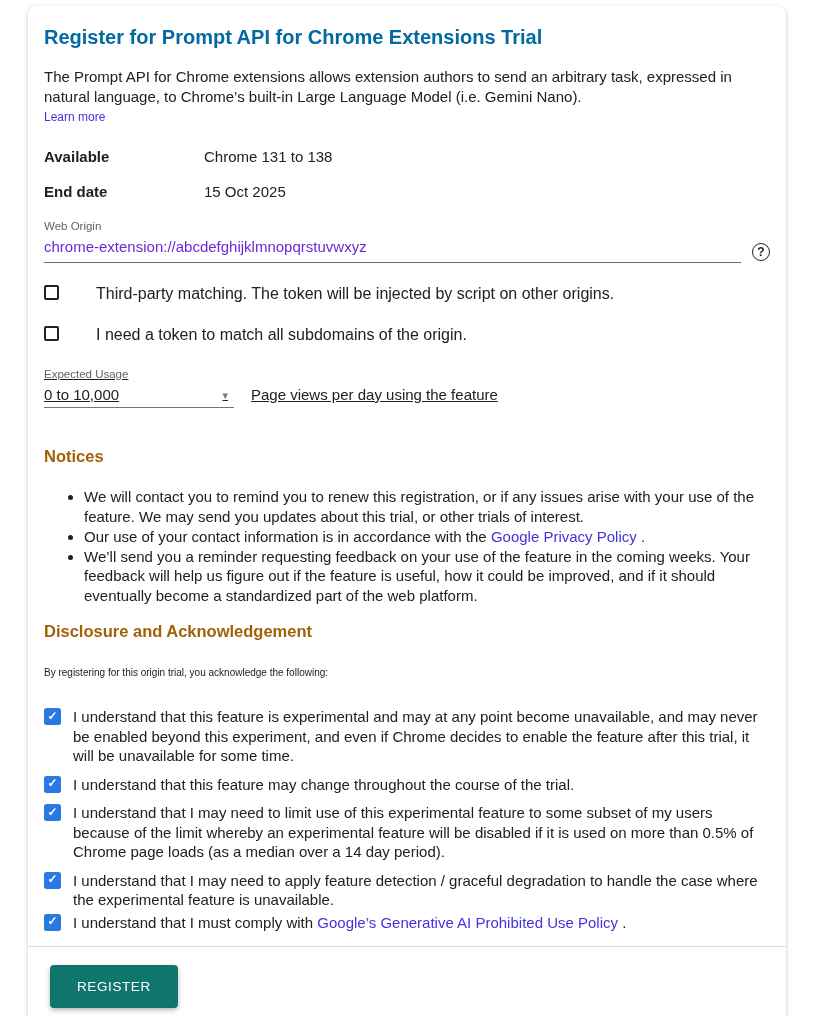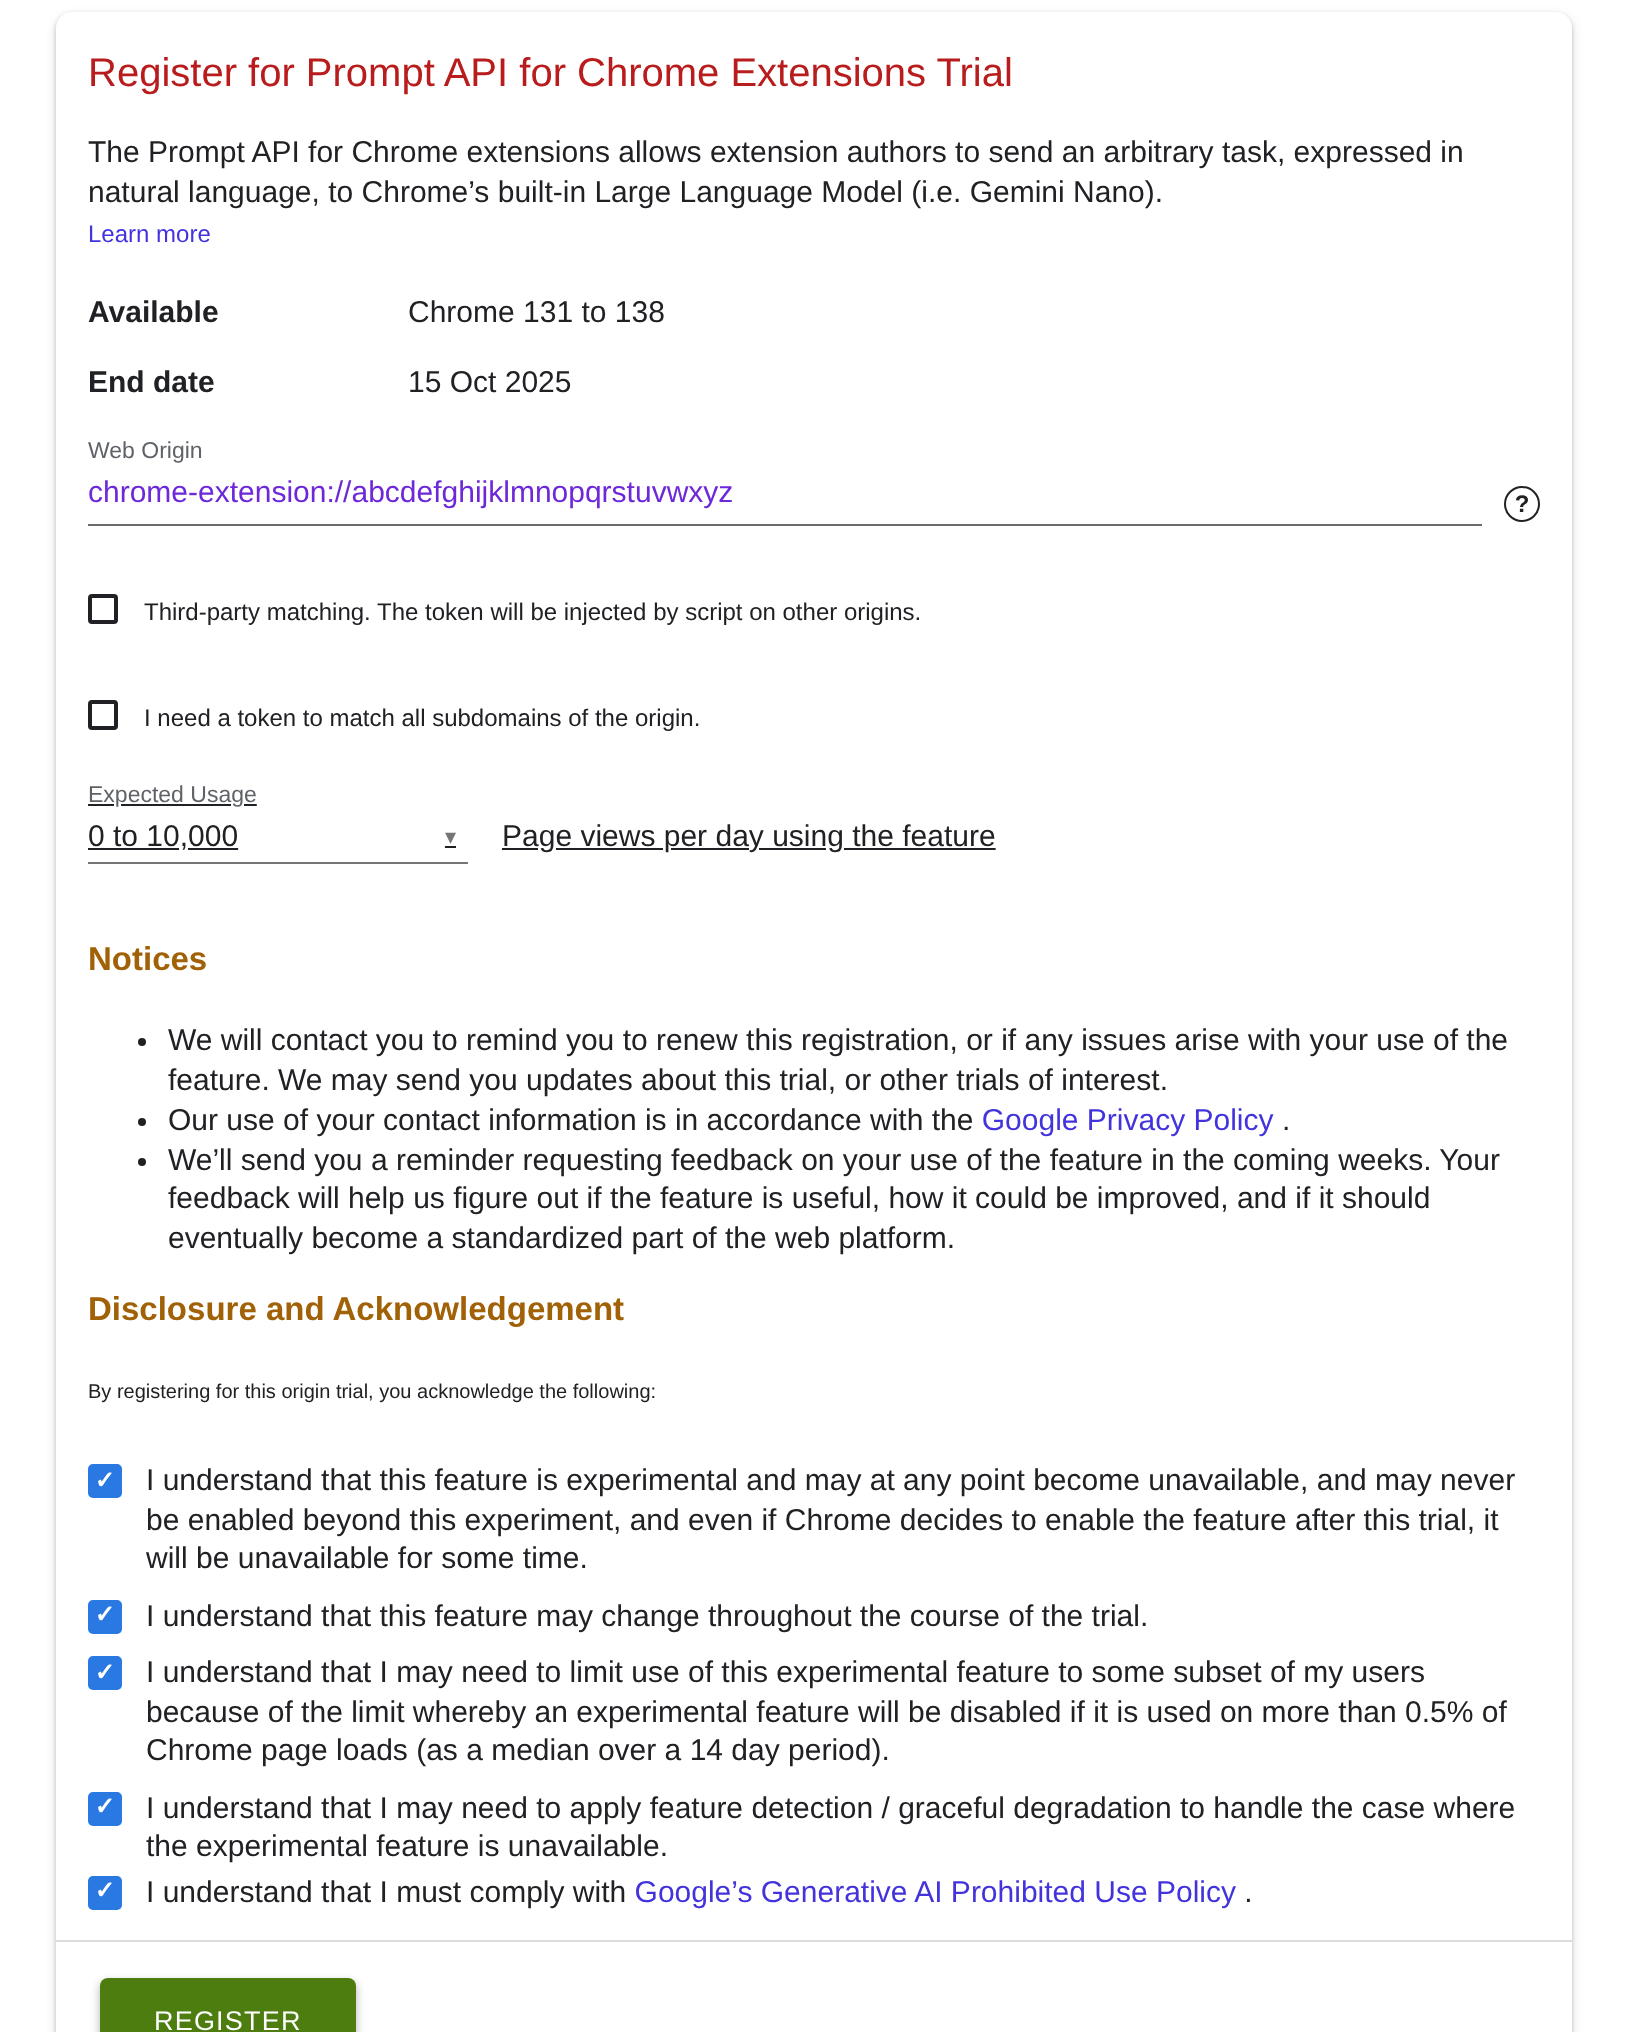--- a/index.html
+++ b/index.html
@@ -15,22 +15,22 @@
     margin: 0 auto;
     background: #ffffff;
     border-radius: 8px;
     box-shadow: 0 1px 2px rgba(60,64,67,0.28), 0 2px 6px rgba(60,64,67,0.14);
     overflow: hidden;
   }
   .card-content { padding: 18px 16px 14px 16px; }
 
   .title {
     font-size: 20px;
-    font-weight: normal;
-    color: #b91c1c;
+    font-weight: bold;
+    color: #0369a1;
     line-height: 26px;
   }
   .description {
     margin-top: 17px;
     font-size: 15px;
     line-height: 20px;
     max-width: 722px;
   }
   a.link, .link {
     color: #4333dd;
@@ -64,21 +64,21 @@
     border-radius: 50%;
     font-size: 12px;
     font-weight: bold;
     display: flex; align-items: center; justify-content: center;
     margin-left: 11px;
     margin-bottom: 2px;
     flex-shrink: 0;
     cursor: pointer;
   }
 
-  .option-row { display: flex; align-items: flex-start; margin-top: 33px; font-size: 12px; line-height: 20px; }
+  .option-row { display: flex; align-items: flex-start; margin-top: 21px; font-size: 16px; line-height: 20px; gap: 24px; }
   .checkbox {
     width: 15px; height: 15px;
     border: 2px solid #202124;
     border-radius: 2px;
     flex-shrink: 0;
     margin-right: 13px;
     margin-top: 1px;
     cursor: pointer;
   }
 
@@ -127,21 +127,21 @@
     margin-top: 1px;
     cursor: pointer;
   }
   .ack-text { max-width: 690px; }
 
   .card-footer {
     border-top: 1px solid #dadce0;
     padding: 18px 22px 27px 22px;
   }
   .register-button {
-    background: #4d7c0f;
+    background: #0f766e;
     color: #ffffff;
     border: none;
     border-radius: 4px;
     font-family: "Liberation Sans", sans-serif;
     font-size: 13.5px;
     letter-spacing: 0.6px;
     padding: 14px 27px;
     box-shadow: 0 2px 5px rgba(0,0,0,0.3);
     cursor: pointer;
   }

